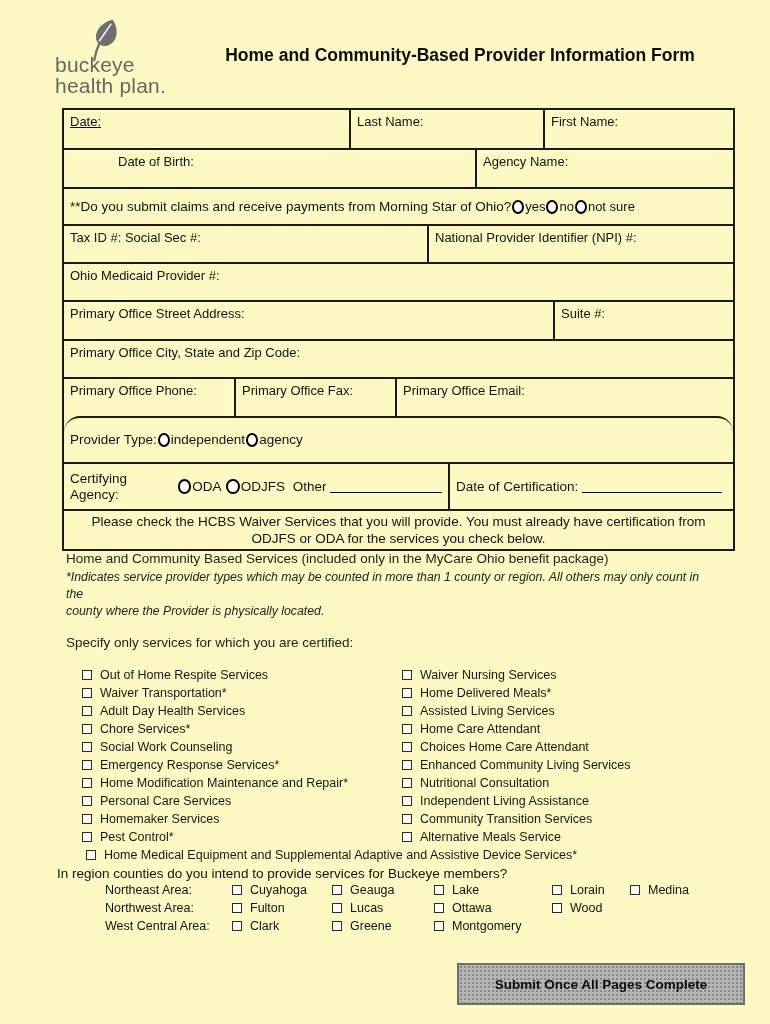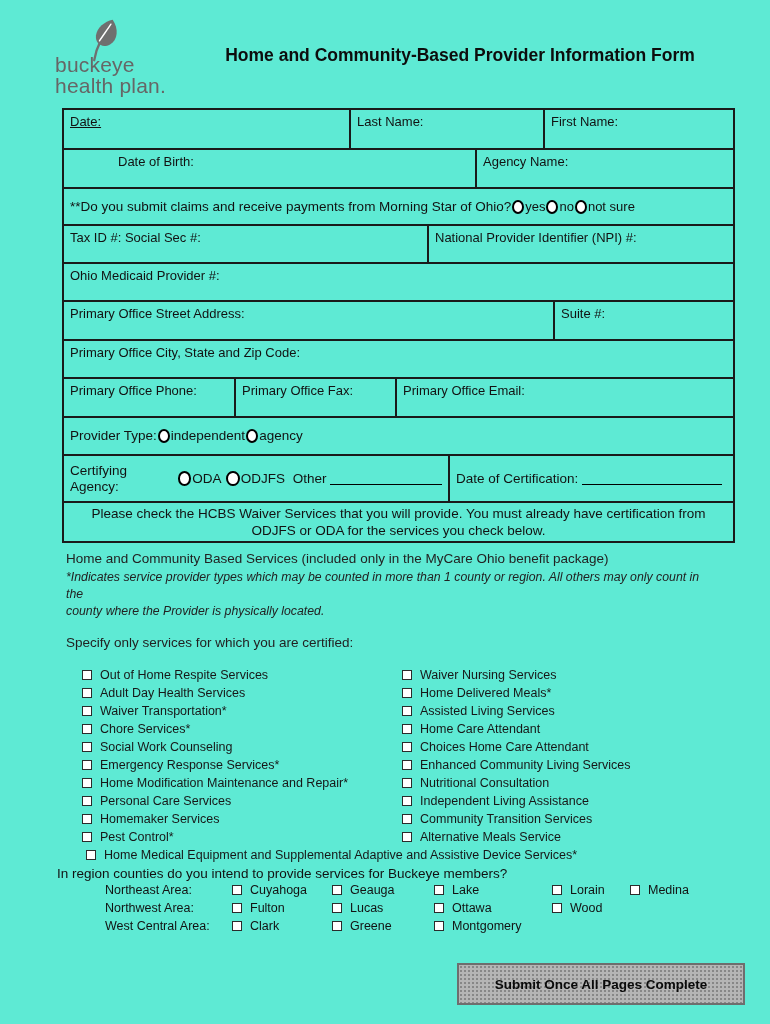--- a/index.html
+++ b/index.html
@@ -1,18 +1,18 @@
 <!DOCTYPE html>
 <html><head>
 <meta charset="utf-8">
 <style>
   * { margin:0; padding:0; box-sizing:border-box; }
   html,body { background:#e8e8e8; }
   .page {
-    position:relative; width:770px; height:1024px; background:#5eead4;
+    position:relative; width:770px; height:1024px; background:#fef9c3;
     font-family:"Liberation Sans", sans-serif; color:#121212; overflow:hidden;
     margin:0 auto;
   }
   
   .logo { position:absolute; left:55px; top:18px; width:160px; color:#6a6a6a; }
   .logo-leaf { position:absolute; left:28px; top:0px; }
   .logo-text { position:absolute; left:0px; top:36px; font-size:21px; line-height:21px;
                font-weight:500; letter-spacing:0.2px; color:#666; }
   .page-title { position:absolute; left:200px; top:45px; width:520px; text-align:center;
                 font-size:17.5px; font-weight:bold; color:#0d0d0d; }
@@ -151,21 +151,21 @@
         <span>Primary Office Phone:</span>
       </div>
       <div class="cell" style="width:161px;">
         <span>Primary Office Fax:</span>
       </div>
       <div class="cell" style="flex:1;">
         <span>Primary Office Email:</span>
       </div>
     </div>
 
-    <div class="t-row" style="height:38px;">
+    <div class="t-row" style="height:46px;border-radius:16px;">
       <div class="cell vcenter" style="flex:1; font-size:13.5px;">
         <span>Provider Type:</span>
         <span class="radio"></span>
         <span>independent</span>
         <span class="radio"></span>
         <span>agency</span>
       </div>
     </div>
 
     <div class="t-row" style="height:47px;">
@@ -202,25 +202,25 @@
     <div class="svc-specify">Specify only services for which you are certified:</div>
 
     <div class="svc-cols">
       <div class="svc-col-left">
         <div class="svc-item">
             <span class="chk"></span>
             <span>Out of Home Respite Services</span>
           </div>
         <div class="svc-item">
             <span class="chk"></span>
+            <span>Waiver Transportation*</span>
+          </div>
+        <div class="svc-item">
+            <span class="chk"></span>
             <span>Adult Day Health Services</span>
-          </div>
-        <div class="svc-item">
-            <span class="chk"></span>
-            <span>Waiver Transportation*</span>
           </div>
         <div class="svc-item">
             <span class="chk"></span>
             <span>Chore Services*</span>
           </div>
         <div class="svc-item">
             <span class="chk"></span>
             <span>Social Work Counseling</span>
           </div>
         <div class="svc-item">

